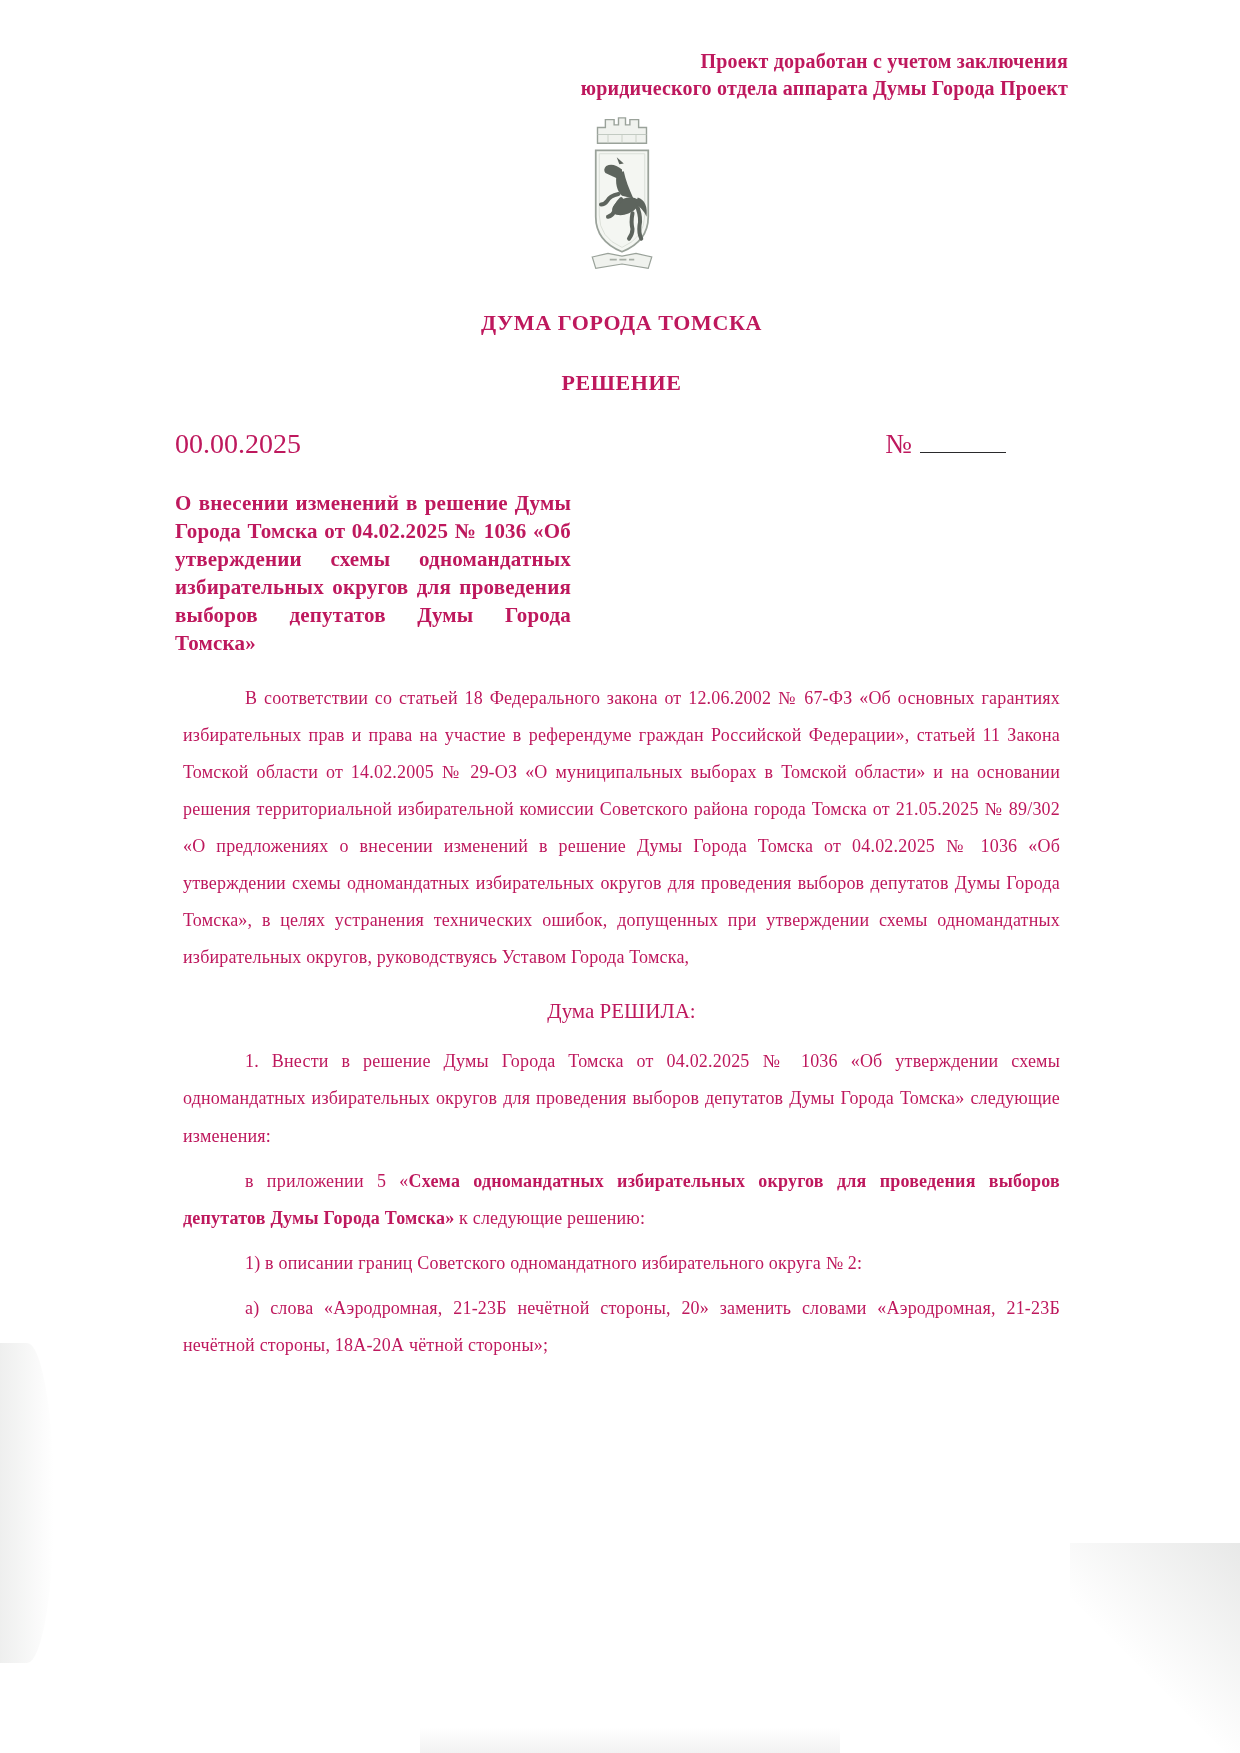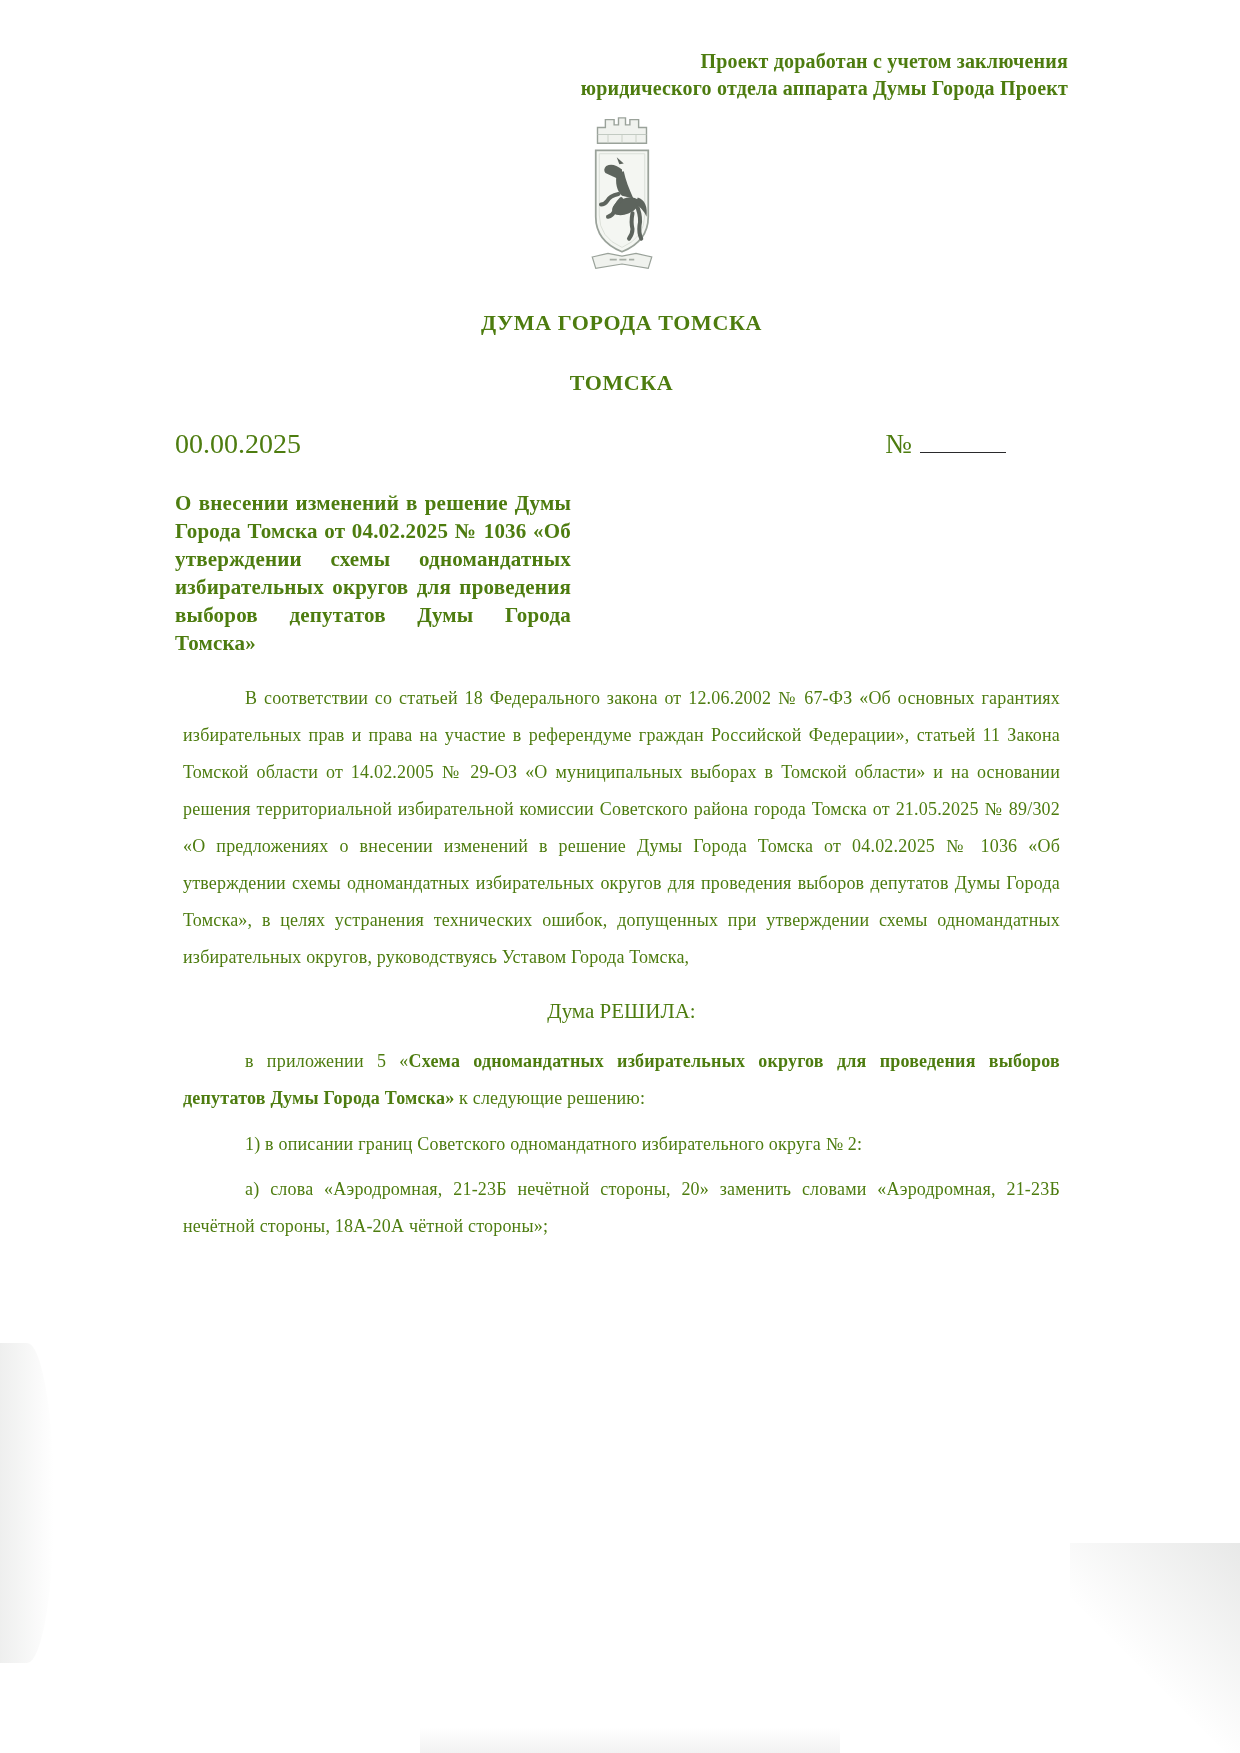--- a/index.html
+++ b/index.html
@@ -4,21 +4,21 @@
 <style>
   html, body { margin: 0; padding: 0; background: #ffffff; }
   .page {
     position: relative;
     width: 1240px;
     height: 1753px;
     background: #ffffff;
     box-sizing: border-box;
     padding: 48px 172px 0 175px;
     font-family: "Liberation Serif", "DejaVu Serif", serif;
-    color: #4d7c0f;
+    color: #be185d;
     overflow: hidden;
   }
   .header-note {
     font-weight: bold;
     font-size: 20px;
     line-height: 1.35;
     text-align: right;
     letter-spacing: 0.2px;
   }
   .emblem-wrap {
@@ -139,35 +139,36 @@
         <path d="M16,168 L34,164 L50,167 L66,164 L84,168 L80,181 L50,176 L20,181 Z" fill="#f0f2ee" stroke="#9aa29a" stroke-width="1.4"></path>
         <rect x="36" y="170" width="8" height="2" fill="#a7aea6"></rect>
         <rect x="47" y="170" width="8" height="2" fill="#a7aea6"></rect>
         <rect x="58" y="170" width="6" height="2" fill="#a7aea6"></rect>
       </g>
     </svg>
   </div>
 
   <div class="org-name">ДУМА ГОРОДА ТОМСКА</div>
 
-  <div class="doc-type">ТОМСКА</div>
+  <div class="doc-type">РЕШЕНИЕ</div>
 
   <div class="meta-row">
     <span>00.00.2025</span>
     <span class="number-box">
       <span>№</span><span class="number-blank"></span>
     </span>
   </div>
 
   <div class="subject">О внесении изменений в решение Думы Города Томска от 04.02.2025 №&nbsp;1036 «Об утверждении схемы одномандатных избирательных округов для проведения выборов депутатов Думы Города Томска»</div>
 
   <p class="para preamble indent">В соответствии со статьей 18 Федерального закона от 12.06.2002 №&nbsp;67-ФЗ «Об основных гарантиях избирательных прав и права на участие в референдуме граждан Российской Федерации», статьей 11 Закона Томской области от 14.02.2005 №&nbsp;29-ОЗ «О муниципальных выборах в Томской области» и на основании решения территориальной избирательной комиссии Советского района города Томска от 21.05.2025 №&nbsp;89/302 «О предложениях о внесении изменений в решение Думы Города Томска от 04.02.2025 №&nbsp;1036 «Об утверждении схемы одномандатных избирательных округов для проведения выборов депутатов Думы Города Томска», в целях устранения технических ошибок, допущенных при утверждении схемы одномандатных избирательных округов, руководствуясь Уставом Города Томска,</p>
 
   <div class="resolved">Дума РЕШИЛА:</div>
 
+  <p class="para indent">1. Внести в решение Думы Города Томска от 04.02.2025 №&nbsp;1036 «Об утверждении схемы одномандатных избирательных округов для проведения выборов депутатов Думы Города Томска» следующие изменения:</p>
 
   <p class="para indent"><span>в приложении 5 «</span><span class="bold">Схема одномандатных избирательных округов для проведения выборов депутатов Думы Города Томска»</span><span> к следующие решению:</span></p>
 
   <p class="para indent">1) в описании границ Советского одномандатного избирательного округа №&nbsp;2:</p>
 
   <p class="para indent">а) слова «Аэродромная, 21-23Б нечётной стороны, 20» заменить словами «Аэродромная, 21-23Б нечётной стороны, 18А-20А чётной стороны»;</p>
 
   <div class="scan-artifact scan-bl"></div>
   <div class="scan-artifact scan-br"></div>
   <div class="scan-artifact scan-bc"></div>

